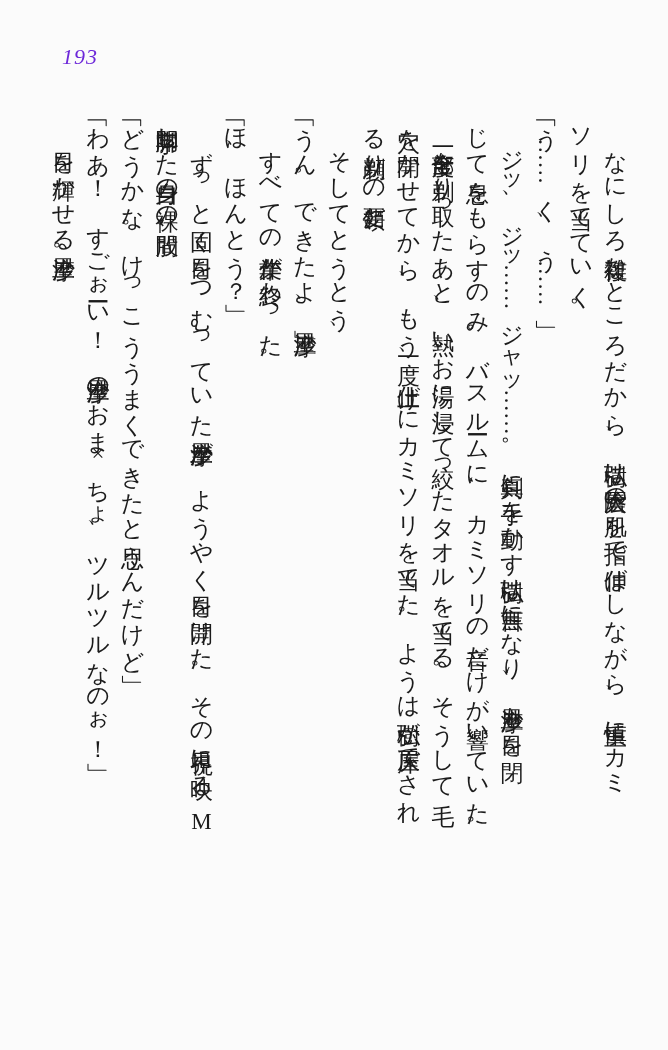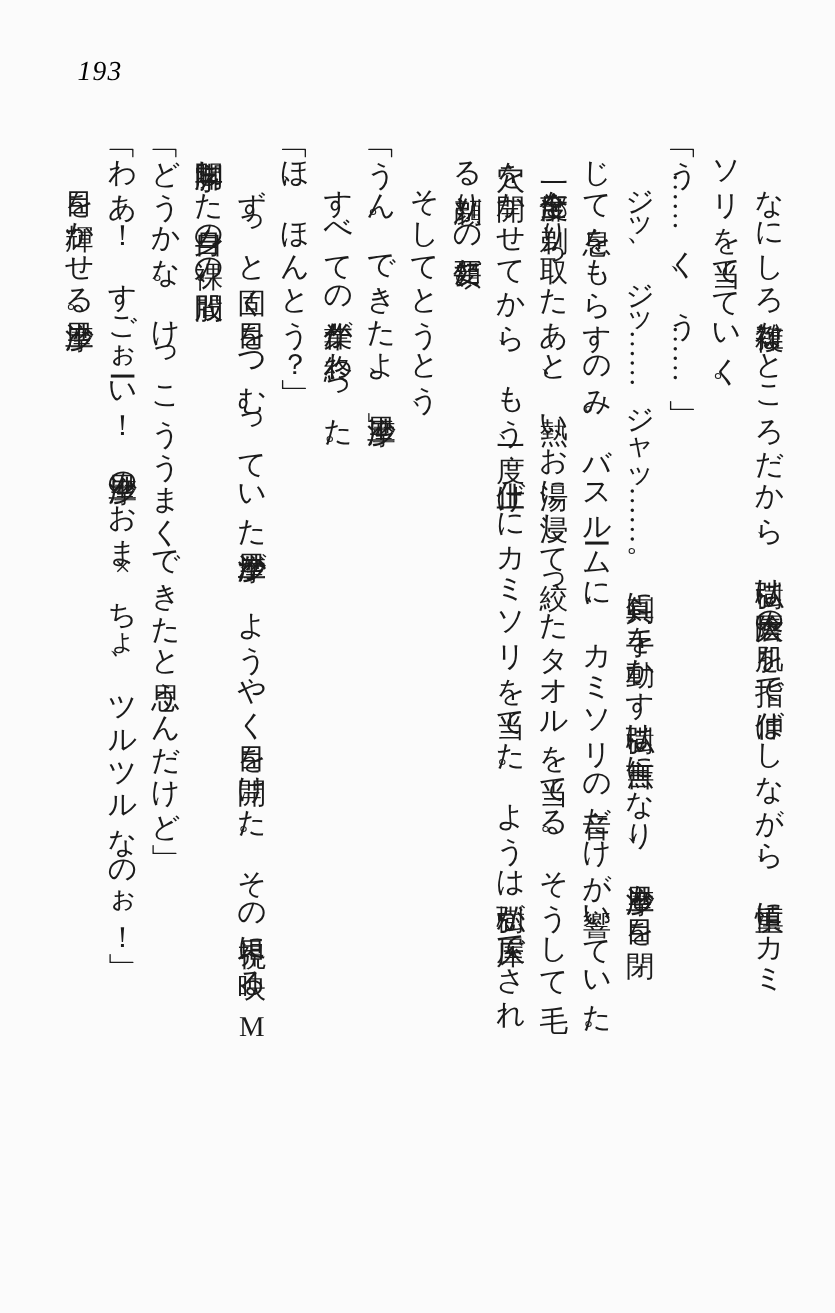--- a/index.html
+++ b/index.html
@@ -13,21 +13,21 @@
     overflow:hidden;
     font-family:"Liberation Serif","DejaVu Serif",serif;
   }
 
   .page-number {
     position:absolute;
     top:44px;
     left:62px;
     font-size:22px;
     font-style:italic;
-    color:#000000;
+    color:#6d28d9;
     letter-spacing:1px;
     font-family:"Liberation Serif","DejaVu Serif",serif;
   }
 
   .text-body {
     position:absolute;
     top:112px;
     right:36px;
     height:892px;
     writing-mode:vertical-rl;

